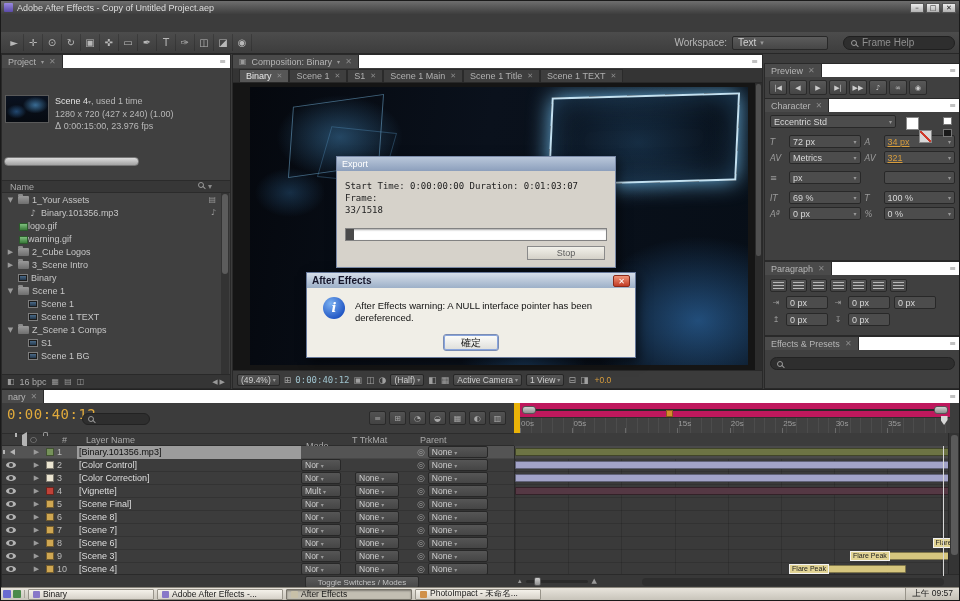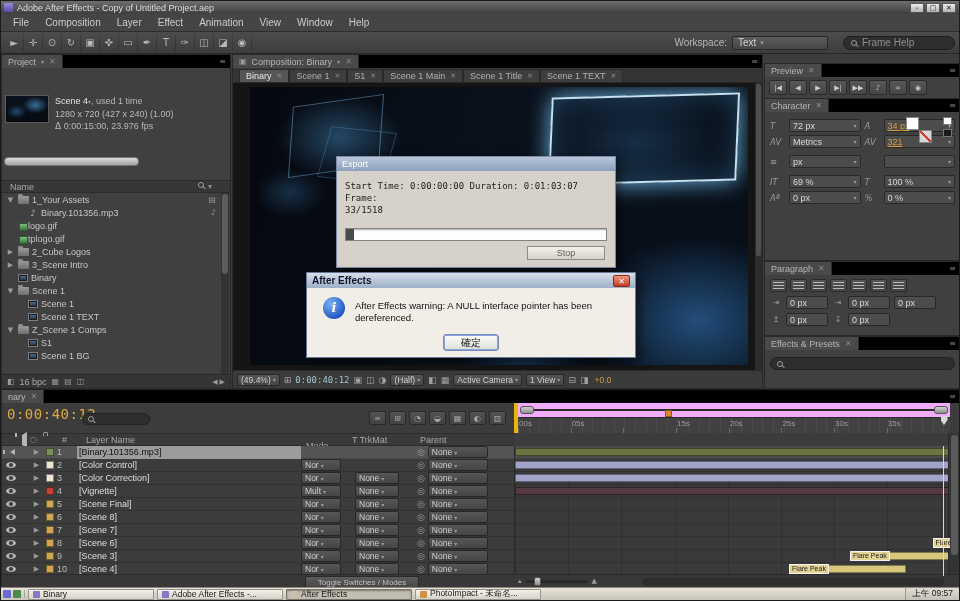--- a/index.html
+++ b/index.html
@@ -31,21 +31,21 @@
     padding:1px 5px; display:inline-flex; align-items:center; gap:4px; color:#d0d0d0; height:14px; }
   .dd::after { content:"▾"; font-size:7px; color:#999; font-family:"DejaVu Sans",sans-serif; }
   .searchbox { display:flex; align-items:center; gap:5px; background:#2e2e2e; border:1px solid #1f1f1f;
     border-radius:8px; padding:1px 7px; width:112px; color:#8f8f8f; height:14px; margin-left:10px; }
   .mag { width:6px; height:6px; border:1px solid #999; border-radius:50%; position:relative; flex:none; }
   .mag::after { content:""; position:absolute; width:4px; height:1px; background:#999;
     transform:rotate(45deg); right:-3px; bottom:-1px; }
 
   
   .panel { position:absolute; background:#404040; border:1px solid #292929; }
-  .phead { height:13px; background:#000000; display:flex; align-items:center; font-size:9px; color:#b5b5b5;gap:17px; }
+  .phead { height:13px; background:#ffffff; display:flex; align-items:center; font-size:9px; color:#b5b5b5;gap:17px; }
   .ptab { background:#4a4a4a; padding:0 6px; height:13px; display:flex; align-items:center; gap:5px;
     border-right:1px solid #2a2a2a; white-space:nowrap; }
   .ptab .x { color:#8a8a8a; font-size:8px; }
   .pmenu { margin-left:auto; color:#8a8a8a; font-size:8px; padding-right:4px; display:flex; gap:4px; }
 
   
   #project { left:0; top:53px; width:230px; height:335px; }
   .proj-info { position:absolute; top:40px; left:3px; right:2px; display:flex; gap:6px; }
   .thumb { width:44px; height:28px; border:1px solid #5a5a5a; flex:none;
     background: radial-gradient(18px 12px at 70% 35%, rgba(90,170,230,.6), transparent 70%),
@@ -186,22 +186,22 @@
   
   #timeline { left:0; top:388px; width:960px; height:200px; background:#3c3c3c; border-top:1px solid #222; }
   .tl-controls { position:absolute; top:13px; left:0; width:512px; height:30px; }
   .tl-timecode { position:absolute; left:5px; top:3px; font-family:"DejaVu Sans Mono",monospace;
     font-size:14px; color:#e0aa3c; letter-spacing:.5px; }
   .tl-search { position:absolute; left:80px; top:10px; width:68px; height:12px; background:#2e2e2e;
     border:1px solid #222; border-radius:7px; display:flex; align-items:center; padding:0 5px; }
   .tl-icons { position:absolute; right:8px; top:8px; display:flex; gap:3px; }
   .tl-icon { width:17px; height:14px; background:linear-gradient(#525252,#434343); border:1px solid #2a2a2a;
     border-radius:2px; color:#a8a8a8; font-size:8px; display:flex; align-items:center; justify-content:center; }
-  .tl-ruler-area { position:absolute; left:512px; top:13px; width:436px; height:30px; background:#f0abfc;
-    border-left:4px solid #eab308; }
+  .tl-ruler-area { position:absolute; left:512px; top:13px; width:436px; height:30px; background:#be185d;
+    border-left:6px solid #eab308; }
   .navigator { position:absolute; top:3px; left:2px; right:2px; height:8px; }
   .nav-line { position:absolute; top:3px; left:12px; right:12px; height:2px; background:#2a2a2a; }
   .nav-handle { position:absolute; top:0; width:14px; height:8px; background:linear-gradient(#d2d2d2,#8e8e8e);
     border-radius:3px; border:1px solid #555; }
   .ruler { position:absolute; bottom:0; left:0; right:0; height:16px; background:#414141;
     border-top:1px solid #2d2d2d; overflow:visible;
     background-image:repeating-linear-gradient(90deg, rgba(255,255,255,.06) 0 1px, transparent 1px 10.63px); }
   .tick { position:absolute; top:1px; font-size:8px; color:#9c9c9c; transform:translateX(1px); }
   .tickline { position:absolute; bottom:0; width:1px; height:5px; background:#6a6a6a; }
   .marker-orange { position:absolute; top:-8px; width:7px; height:7px; background:#d78a2d;
@@ -281,30 +281,20 @@
   <div class="titlebar">
     <span class="app-ico"></span>
     <span>Adobe After Effects - Copy of Untitled Project.aep</span>
     <span class="win-btns">
       <span class="win-btn glyph">–</span>
       <span class="win-btn glyph">□</span>
       <span class="win-btn glyph">✕</span>
     </span>
   </div>
 
-  <div class="menubar">
-      <div class="menu-item">File</div>
-      <div class="menu-item">Composition</div>
-      <div class="menu-item">Layer</div>
-      <div class="menu-item">Effect</div>
-      <div class="menu-item">Animation</div>
-      <div class="menu-item">View</div>
-      <div class="menu-item">Window</div>
-      <div class="menu-item">Help</div>
-    </div>
 
   <div class="toolbar">
     <div class="tool-strip">
         <div class="tool glyph">►</div>
         <div class="tool glyph">✛</div>
         <div class="tool glyph">⊙</div>
         <div class="tool glyph">↻</div>
         <div class="tool glyph">▣</div>
         <div class="tool glyph">✜</div>
         <div class="tool glyph">▭</div>
@@ -366,21 +356,21 @@
           <span class="ric glyph">♪</span>
         </div>
         <div class="proj-row" style="padding-left: 14px;">
           <span class="tw glyph"></span>
           <span class="pic image glyph"></span>
           <span class="plabel">logo.gif</span>
         </div>
         <div class="proj-row" style="padding-left: 14px;">
           <span class="tw glyph"></span>
           <span class="pic image glyph"></span>
-          <span class="plabel">tplogo.gif</span>
+          <span class="plabel">warning.gif</span>
         </div>
         <div class="proj-row">
           <span class="tw glyph">▶</span>
           <span class="pic folder glyph"></span>
           <span class="plabel">2_Cube Logos</span>
         </div>
         <div class="proj-row">
           <span class="tw glyph">▶</span>
           <span class="pic folder glyph"></span>
           <span class="plabel">3_Scene Intro</span>
@@ -533,20 +523,25 @@
       </div>
   </div>
 
   <div class="panel" id="character">
     <div class="phead">
       <span class="ptab">
         <span>Character</span>
         <span class="x glyph">✕</span>
       </span>
       <span class="pmenu glyph">≡</span>
+    </div>
+    <div class="ch-row">
+      <span class="field" style="max-width:126px;">
+          <span>Eccentric Std</span>
+        </span>
     </div>
     <div class="swatches">
       <span class="sw-stroke"></span>
       <span class="sw-fill"></span>
     </div>
     <span class="sw-chip1"></span>
     <span class="sw-chip2"></span>
     <div class="ch-row" style="margin-top:4px;">
       <span class="glabel glyph">T</span>
       <span class="field">

